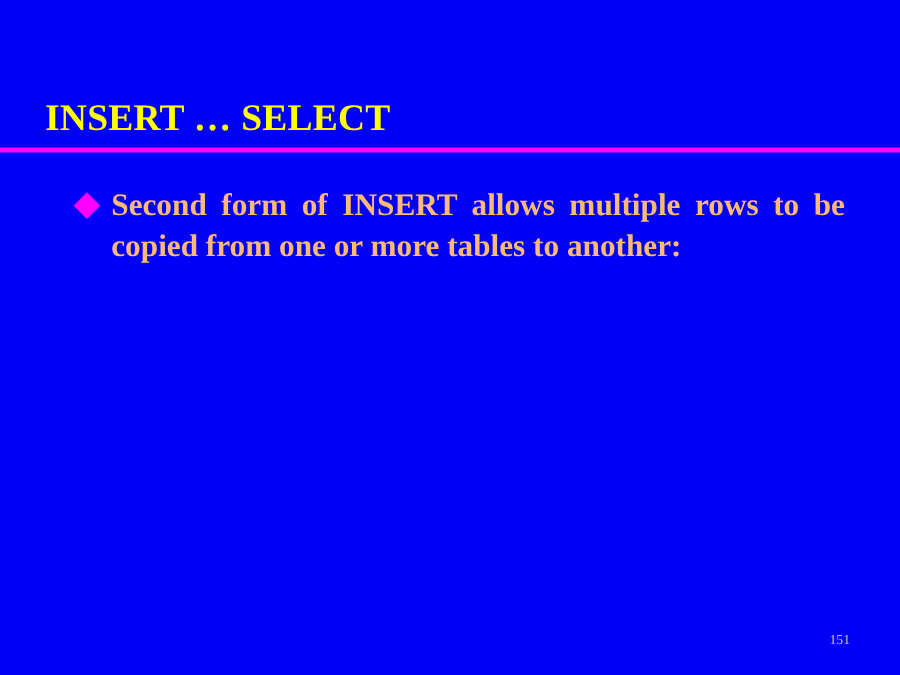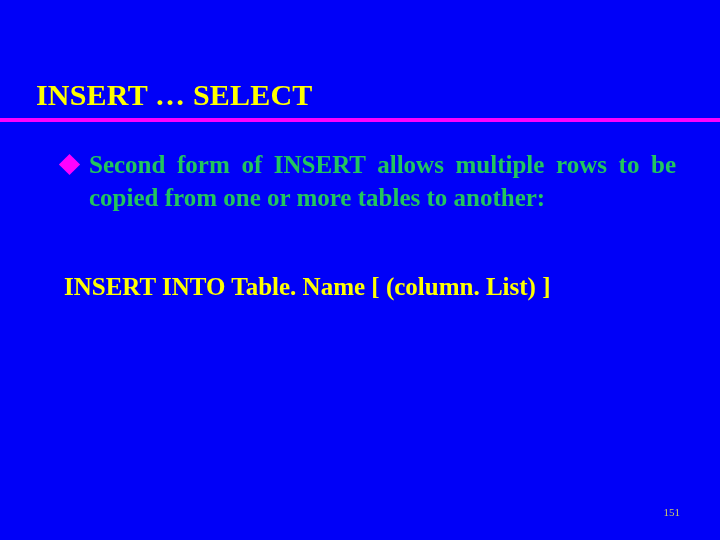--- a/index.html
+++ b/index.html
@@ -32,21 +32,21 @@
     height: 4px;
     background: #ff00ff;
     margin: 2px -36px 0 -36px;
   }
   .content {
     padding: 26px 8px 0 26px;
   }
   .bullet-row {
     display: flex;
     align-items: flex-start;
-    color: #22c55e;
+    color: #fdba74;
     font-size: 25px;
     font-weight: bold;
     line-height: 1.32;
     text-align: justify;
   }
   .diamond {
     flex: 0 0 auto;
     width: 15px;
     height: 15px;
     background: #ff00ff;
@@ -84,18 +84,17 @@
   <div class="title">INSERT … SELECT</div>
   <div class="underline"></div>
 
   <div class="content">
     <div class="bullet-row">
       <div class="diamond"></div>
       <div class="bullet-text">Second form of INSERT allows multiple rows to be copied from one or more tables to another:</div>
     </div>
 
     <div class="code-block">
-      <div>INSERT INTO Table. Name [ (column. List) ]</div>
     </div>
   </div>
 
   <div class="page-number">151</div>
 </div>
 
 </body></html>

